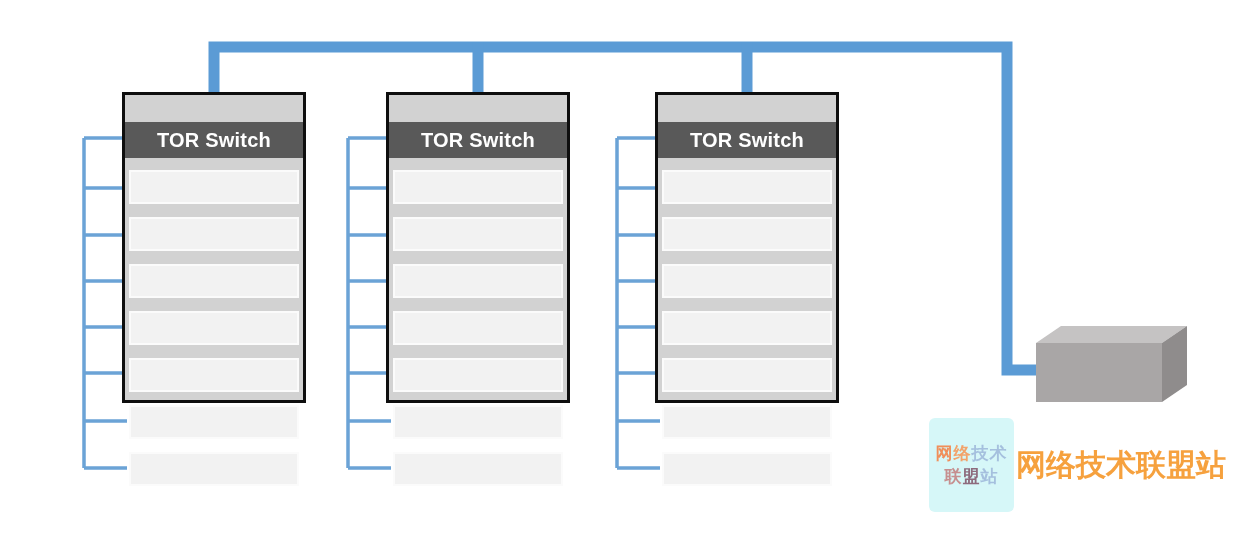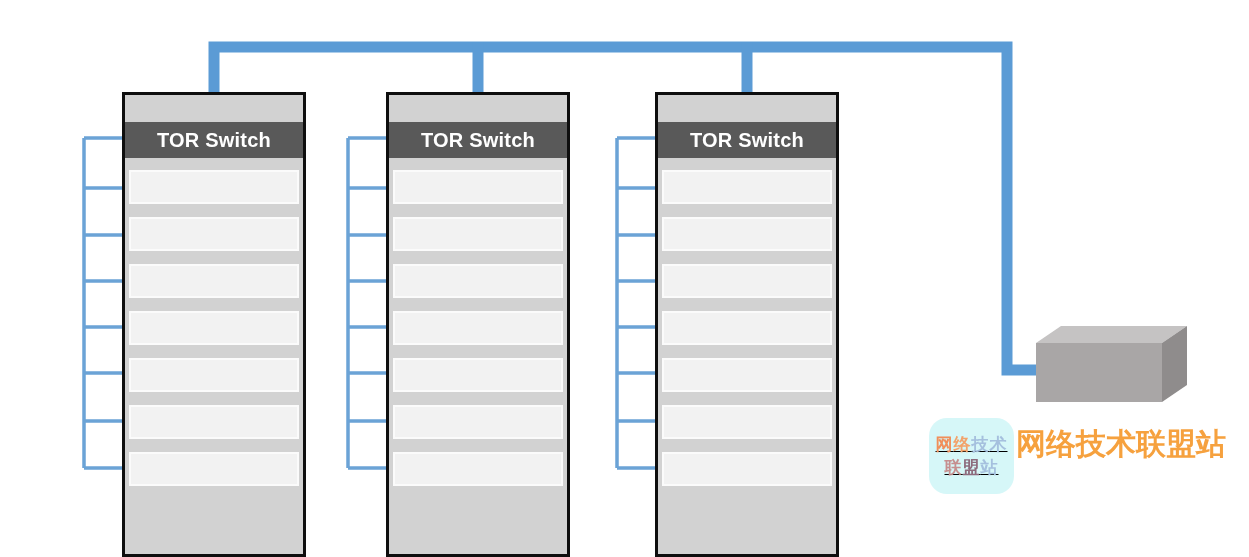--- a/index.html
+++ b/index.html
@@ -16,21 +16,21 @@
     left: 0; top: 0;
     width: 1249px; height: 557px;
   }
   .trunk-path { fill: none; stroke-width: 11; stroke-linejoin: miter; }
   .bracket-path { fill: none; stroke-width: 3.5; }
 
   .rack {
     position: absolute;
     top: 92px;
     width: 184px;
-    height: 465px;
+    height: 311px;
     background: #d2d2d2;
     border: 3px solid #0e0e0e;
     box-sizing: border-box;
   }
   .rack-1 { left: 122px; }
   .rack-2 { left: 386px; }
   .rack-3 { left: 655px; }
 
   .rack-header {
     position: absolute;
@@ -65,29 +65,28 @@
     color: #151515;
     white-space: pre;
     z-index: 3;
   }
 
   .wm-logo {
     position: absolute;
     left: 929px;
     top: 418px;
     width: 85px;
-    height: 76px;
+    height: 94px;
     background: #d6f7f8;
-    border-radius: 18px;
+    border-radius: 6px;
     display: flex;
     flex-direction: column;
     align-items: center;
     justify-content: center;
     z-index: 2;
-    text-decoration: underline;
   }
   .wm-logo-line {
     font-size: 17px;
     font-weight: bold;
     line-height: 23px;
     letter-spacing: 1px;
     white-space: nowrap;
   }
   .wm-name {
     position: absolute;
@@ -161,15 +160,15 @@
       <div class="slot" style="top: 263px;"></div>
       <div class="slot" style="top: 310px;"></div>
       <div class="slot" style="top: 357px;"></div>
     </div>
 
 
   <div class="wm-logo">
     <div class="wm-logo-line"><span style="color: rgb(240, 143, 90);">网</span><span style="color: rgb(242, 163, 107);">络</span><span style="color: rgb(165, 192, 222);">技</span><span style="color: rgb(165, 192, 222);">术</span></div>
     <div class="wm-logo-line"><span style="color: rgb(198, 143, 143);">联</span><span style="color: rgb(141, 107, 125);">盟</span><span style="color: rgb(165, 192, 222);">站</span></div>
   </div>
-  <div class="wm-name" style="color: rgb(246, 161, 62);">网络技术联盟站</div>
+  <div class="wm-name" style="color: rgb(246, 161, 62); margin-top: 21px;">网络技术联盟站</div>
 
 </div>
 
 </body></html>

